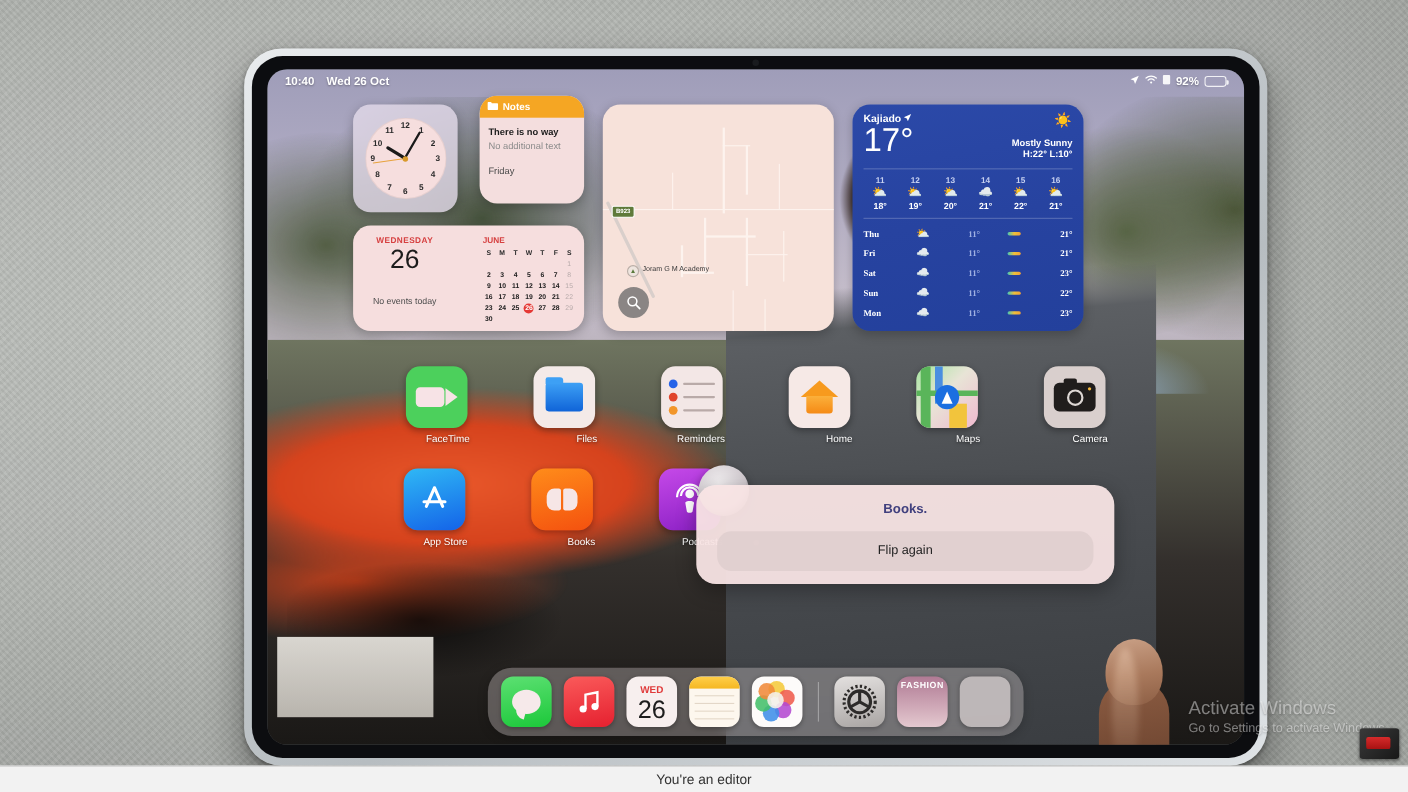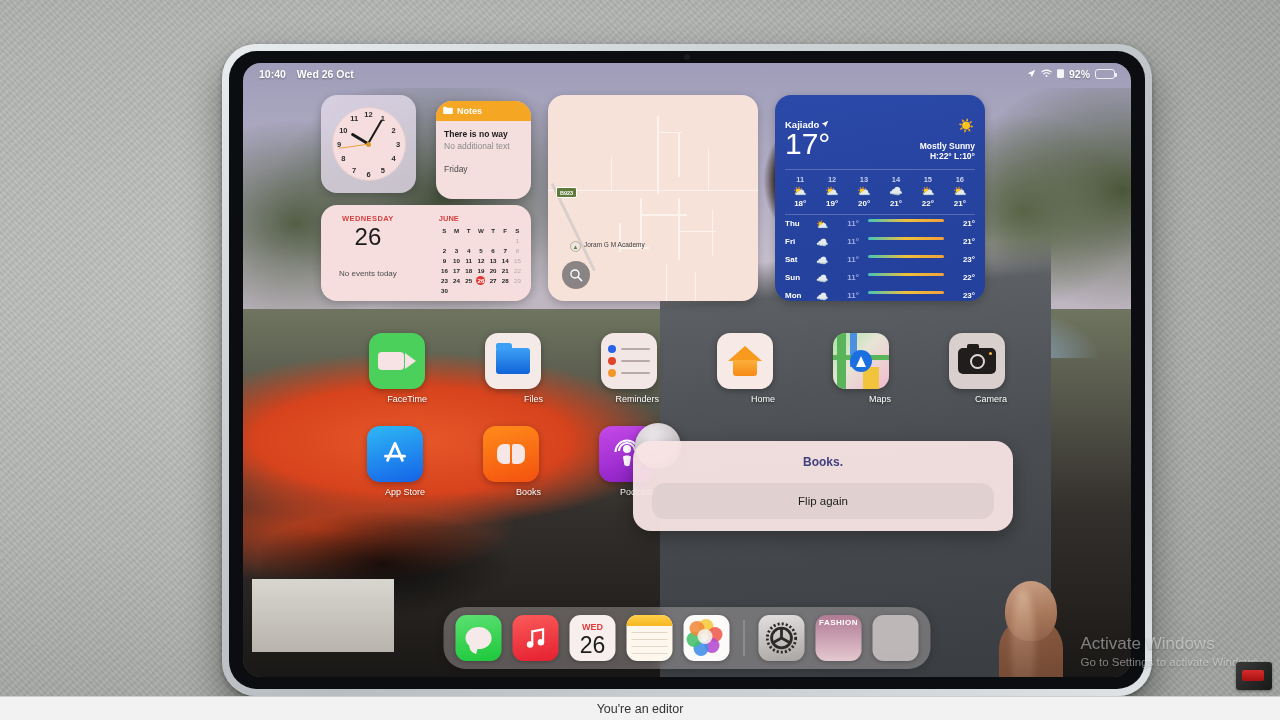--- a/index.html
+++ b/index.html
@@ -145,21 +145,21 @@
   .hand{ position:absolute; left:50%; bottom:50%; transform-origin:50% 100%;
          background:#1a1a1a; border-radius:2px; }
   .hand-h{ width:3px; height:20px; margin-left:-1.5px; transform:rotate(301deg); }
   .hand-m{ width:2.2px; height:28px; margin-left:-1.1px; transform:rotate(30deg); }
   .hand-s{ width:1.2px; height:30px; margin-left:-.6px; background:#e8a33d;
            transform:rotate(262deg); }
   .clock-pin{ position:absolute; left:50%; top:50%; width:5px; height:5px;
               margin:-2.5px 0 0 -2.5px; border-radius:50%; background:#d99a2b; }
 
   
-  #w-notes{ left:193px; top:16px; width:95px; height:98px; background:#f4dede; }
+  #w-notes{ left:193px; top:2px; width:95px; height:98px; background:#f4dede; }
   .notes-head{ height:20px; background:#f5a623; display:flex; align-items:center;
                gap:4px; padding:0 7px; color:#fff; font-size:9px; font-weight:600; }
   .notes-body{ padding:8px 8px 0; }
   .notes-l1{ font-size:8.5px; color:#1b1b1b; font-weight:600; margin-bottom:2px; }
   .notes-l2{ font-size:8.5px; color:#8b8b8b; }
   .notes-l3{ font-size:8.5px; color:#4a4a4a; margin-top:13px; }
 
   
   #w-cal{ left:78px; top:120px; width:210px; height:96px; background:#f6dede;
           display:flex; }
@@ -200,36 +200,36 @@
   .map-search{
     position:absolute; left:14px; bottom:12px; width:28px; height:28px;
     border-radius:50%; background:rgba(110,110,110,.80);
     display:flex; align-items:center; justify-content:center;
     color:#fff; font-size:13px;
   }
 
   
   #w-weather{ left:532px; top:10px; width:210px; height:206px;
               background:linear-gradient(170deg,#2b49a8 0%, #2743a0 50%, #23409c 100%);
-              color:#fff; padding:24px 10px; }
+              color:#fff; padding:8px 10px; }
   .wx-top{ display:flex; justify-content:space-between; align-items:flex-start; }
   .wx-city{ font-size:9.5px; font-weight:600; display:flex; gap:2px; align-items:center; }
   .wx-temp{ font-size:30px; font-weight:300; line-height:1; margin-top:-1px; }
   .wx-right{ text-align:right; }
   .wx-sun{ font-size:13px; line-height:1; }
   .wx-cond{ font-size:8.5px; font-weight:600; margin-top:9px; }
   .wx-hl{ font-size:8.5px; font-weight:600; }
   .wx-sep{ height:1px; background:rgba(255,255,255,.22); margin:8px 0 5px; }
   .wx-hours{ display:flex; justify-content:space-between; }
   .wx-hour{ text-align:center; width:16%; }
   .wx-h-t{ font-size:7.5px; color:#c6d0f0; font-weight:600; }
   .wx-h-i{ font-size:11px; line-height:15px; }
   .wx-h-v{ font-size:8px; font-weight:700; }
   .wx-days{ margin-top:4px; }
-  .wx-day{ display:flex; align-items:flex-start; height:18px; gap:4px; }
+  .wx-day{ display:flex; align-items:center; height:18px; gap:20px;font-family:Liberation Serif, serif; }
   .wx-d-n{ width:24px; font-size:8px; font-weight:700; }
   .wx-d-i{ width:20px; text-align:center; font-size:10px; }
   .wx-d-lo{ width:22px; font-size:8px; font-weight:700; color:#9fb0e2; text-align:right; }
   .wx-d-bar{ flex:1; height:3px; border-radius:2px;
              background:linear-gradient(90deg,#46c3b7,#f0c03a,#f0a03a); margin:0 5px; }
   .wx-d-hi{ width:22px; font-size:8px; font-weight:700; text-align:right; }
 
   
   #app-grid{ position:absolute; left:0; right:0; top:270px; z-index:14; }
   .app-row{ display:flex; justify-content:center; gap:56px; margin-bottom:22px; }

